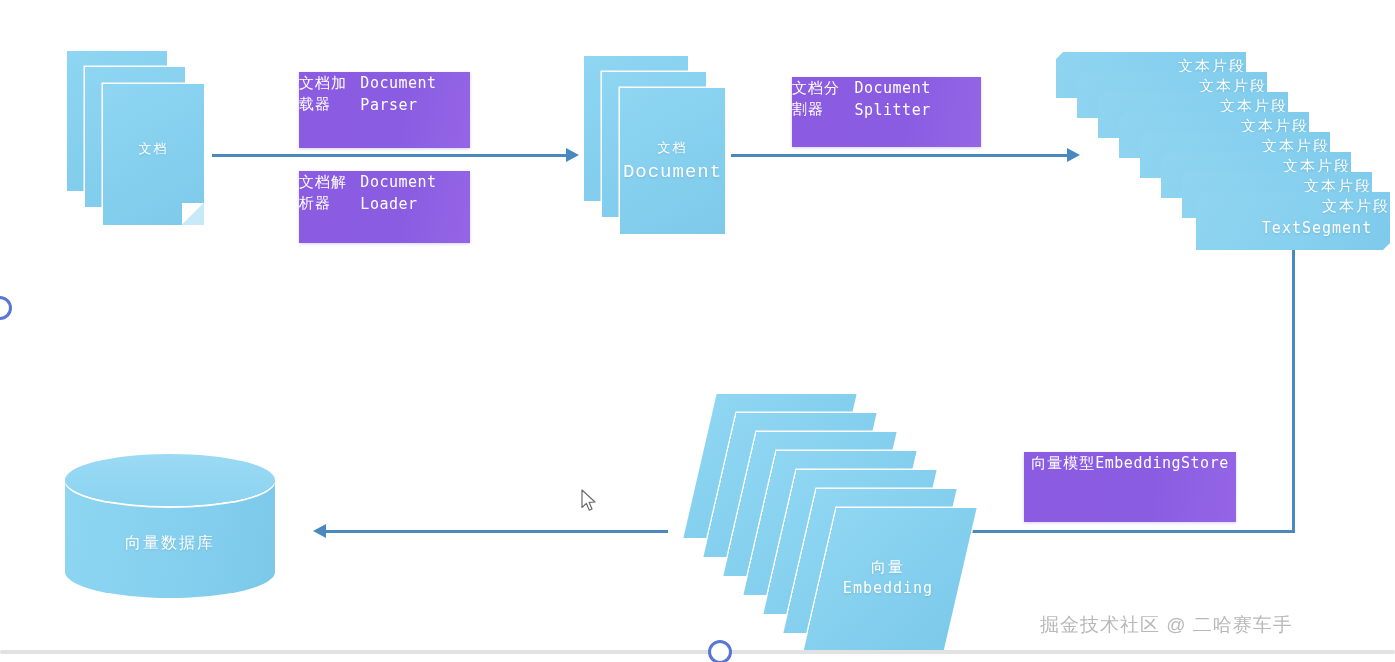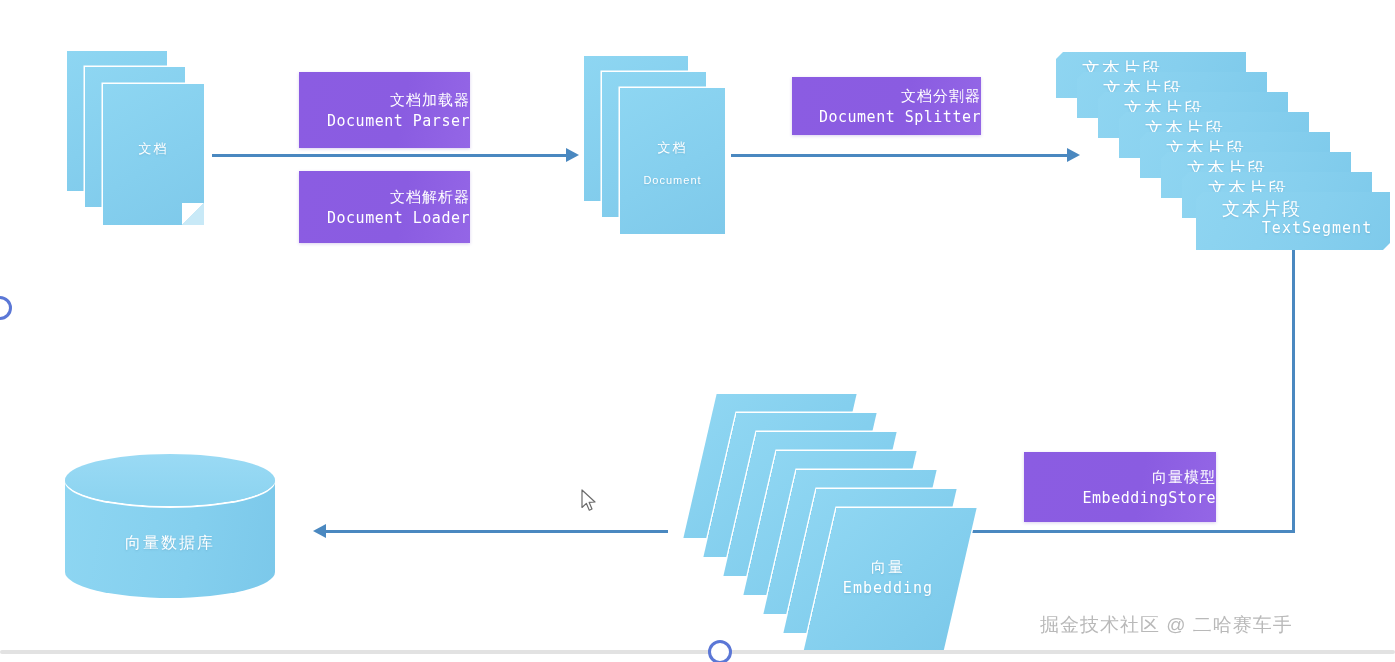--- a/index.html
+++ b/index.html
@@ -21,49 +21,49 @@
     background:linear-gradient(150deg,#8ed6f2 0%,#85cfee 55%,#7ec9ea 100%);
     box-shadow:0 0 0 1.5px #ffffff;
   }
   .doc-label{
     position:absolute;left:0;right:0;
     text-align:center;color:#ffffff;
     text-shadow:0 1px 2px rgba(90,150,180,.35);
     pointer-events:none;
   }
   .doc-cn{font-size:13px;line-height:22px;letter-spacing:2px;}
-  .doc-en{font-family:Liberation Sans, sans-serif;font-size:11px;line-height:22px;letter-spacing:1px;margin-top:8px;}
+  .doc-en{font-family:Liberation Mono, monospace;font-size:19px;line-height:22px;letter-spacing:1px;}
 
   
   .fold{
     position:absolute;right:0;bottom:0;width:22px;height:22px;
     background:linear-gradient(135deg,#ffffff 0 48%,#c8e9f7 48% 100%);
   }
 
   
   .pbox{
     position:absolute;
     background:linear-gradient(100deg,#8b5ce2 0%,#8a5ce1 60%,#9466e6 100%);
-    display:flex;flex-direction:column;align-items:flex-end;justify-content:center;
+    display:flex;flex-direction:row;align-items:flex-start;justify-content:center;
     color:#fff;
     box-shadow:0 1px 3px rgba(110,70,190,.25);
   }
   .pbox .cn{font-size:15px;line-height:21px;letter-spacing:1px;}
   .pbox .en{font-family:"DejaVu Sans Mono","Liberation Mono",monospace;font-size:15px;line-height:22px;letter-spacing:.5px;}
 
   
   .seg{
     position:absolute;
     background:linear-gradient(120deg,#8fd5f1 0%,#86cfee 60%,#7ecaeb 100%);
     box-shadow:0 0 0 1.5px #ffffff;
     clip-path:polygon(7px 0,100% 0,100% calc(100% - 7px),calc(100% - 7px) 100%,0 100%,0 7px);
   }
   .seg .cn{
-    position:absolute;left:0;right:0;text-align:left;color:#fff;
-    font-size:18px;letter-spacing:2px;text-shadow:0 1px 2px rgba(80,140,175,.3);padding-left:26px;
+    position:absolute;left:0;right:0;text-align:right;color:#fff;
+    font-size:15px;letter-spacing:2px;text-shadow:0 1px 2px rgba(80,140,175,.3);padding-left:26px;
   }
   .seg .en{
     position:absolute;left:0;right:0;text-align:center;color:#fff;
     font-family:"DejaVu Sans Mono","Liberation Mono",monospace;
     font-size:15px;letter-spacing:1px;text-shadow:0 1px 2px rgba(80,140,175,.3);
   }
 
   
   .emb{
     position:absolute;
@@ -146,21 +146,21 @@
   <div class="arrow-r" style="left:566px;top:148px;"></div>
 
   <div class="node">
     <div class="doc-card" style="left:584px;top:56px;width:104px;height:145px;"></div>
     <div class="doc-card" style="left:602px;top:72px;width:104px;height:145px;"></div>
     <div class="doc-card" style="left:620px;top:88px;width:105px;height:146px;"></div>
     <div class="doc-label doc-cn" style="left:620px;top:137px;width:105px;">文档</div>
     <div class="doc-label doc-en" style="left:620px;top:161px;width:105px;">Document</div>
   </div>
 
-  <div class="pbox" style="left:792px;top:77px;width:189px;height:58px;">
+  <div class="pbox" style="left:792px;top:77px;width:189px;height:70px;">
     <div class="cn">文档分割器</div>
     <div class="en">Document Splitter</div>
   </div>
 
   <div class="hline" style="left:731px;top:154px;width:338px;"></div>
   <div class="arrow-r" style="left:1067px;top:148px;"></div>
 
   <div class="node">
     <div class="seg" style="left:1056px;top:52px;width:190px;height:46px;">
       <div class="cn" style="top:5px;">文本片段</div>
@@ -185,21 +185,21 @@
     </div>
     <div class="seg" style="left:1196px;top:192px;width:194px;height:58px;">
       <div class="cn" style="top:5px;">文本片段</div>
       <div class="en" style="top:27px;padding-left:48px;">TextSegment</div>
     </div>
   </div>
 
   <div class="vline" style="left:1292px;top:250px;height:283px;"></div>
   <div class="hline" style="left:955px;top:530px;width:340px;"></div>
 
-  <div class="pbox" style="left:1024px;top:452px;width:192px;height:70px;">
+  <div class="pbox" style="left:1024px;top:452px;width:212px;height:70px;">
     <div class="cn">向量模型</div>
     <div class="en">EmbeddingStore</div>
   </div>
 
   <div class="node">
     <div class="emb" style="left:700px;top:394px;width:140px;height:144px;"></div>
     <div class="emb" style="left:720px;top:413px;width:140px;height:144px;"></div>
     <div class="emb" style="left:740px;top:432px;width:140px;height:144px;"></div>
     <div class="emb" style="left:760px;top:451px;width:140px;height:144px;"></div>
     <div class="emb" style="left:780px;top:470px;width:140px;height:144px;"></div>

